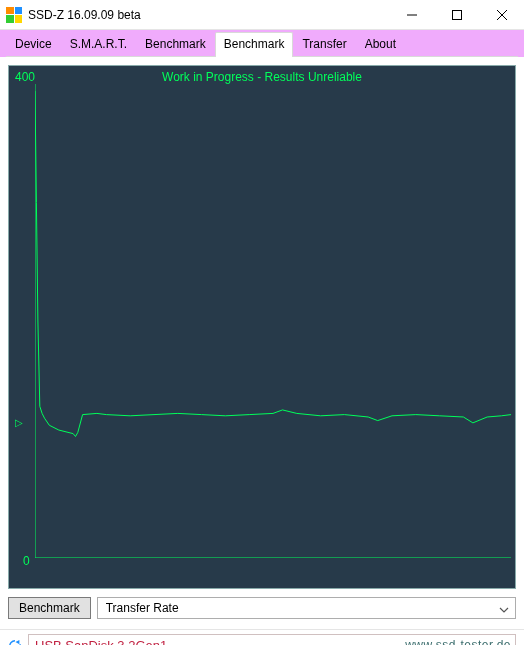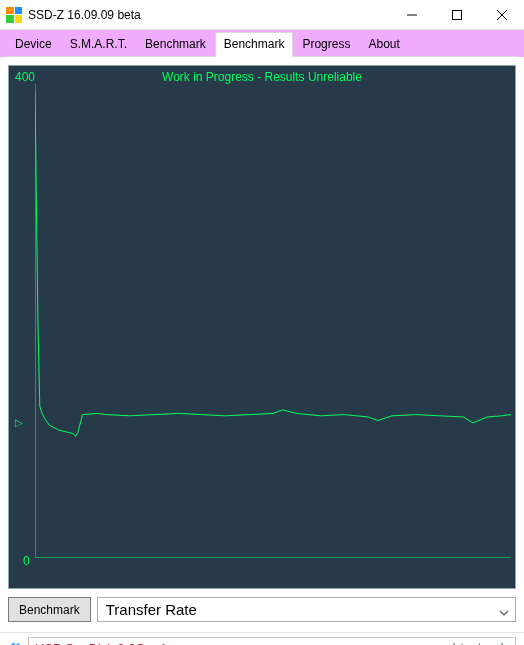--- a/index.html
+++ b/index.html
@@ -29,21 +29,21 @@
 .chart-ymin { position: absolute; bottom: 20px; left: 14px; font-size: 12px; }
 .tick-marker { position: absolute; left: 6px; bottom: 160px; color: #00ff5a; font-size: 10px; }
 .chart-stats { position: absolute; bottom: 4px; left: 26px; font-size: 12px; }
 .plot-area { position: absolute; left: 26px; top: 18px; right: 4px; bottom: 30px; }
 .plot-area svg { width: 100%; height: 100%; display: block; }
 .axis { stroke: #00ff5a; stroke-width: 1; }
 .series { stroke: #00ff5a; stroke-width: 1; fill: none; }
 
 .controls { display: flex; gap: 6px; margin-top: 8px; }
 .btn-benchmark { font-size: 12px; padding: 3px 10px; background: #e1e1e1; border: 1px solid #7a7a7a; cursor: default; }
-.dropdown { flex: 1; display: flex; align-items: flex-end; justify-content: space-between; border: 1px solid #adadad; padding: 3px 6px 3px 8px; font-size: 15px; background: #fff; }
+.dropdown { flex: 1; display: flex; align-items: flex-end; justify-content: space-between; border: 1px solid #adadad; padding: 3px 6px 3px 8px; font-size: 12px; background: #fff; }
 .chev { width: 10px; height: 10px; }
 
 .statusbar { display: flex; align-items: center; gap: 6px; padding: 4px 8px 6px 8px; border-top: 1px solid #e5e5e5; margin-top: 6px; }
 .refresh-ic { width: 14px; height: 14px; color: #1e90ff; }
 .device-box { flex: 1; border: 1px solid #d0c0c0; padding: 3px 6px; font-family: "Courier New", monospace; font-size: 13px; color: #c02040; position: relative; background: #fff; }
 .watermark { position: absolute; right: 4px; top: 3px; color: #3b6d6d; font-family: "Courier New", monospace; font-size: 12px; letter-spacing: 0.5px; pointer-events: none; }
 </style>
 </head>
 <body>
 
@@ -73,21 +73,21 @@
         </svg>
       </div>
   </div>
 </div>
 
 <div class="tabstrip">
   <div class="tab">Device</div>
   <div class="tab">S.M.A.R.T.</div>
   <div class="tab">Benchmark</div>
   <div class="tab active">Benchmark</div>
-  <div class="tab">Progress</div>
+  <div class="tab">Transfer</div>
   <div class="tab">About</div>
 </div>
 <div class="tabstrip-underline"></div>
 
 <div class="content">
 
   <div class="chart">
     <div class="chart-title">Work in Progress - Results Unreliable</div>
     <div class="chart-ymax">400</div>
     <div class="chart-ymin">0</div>

